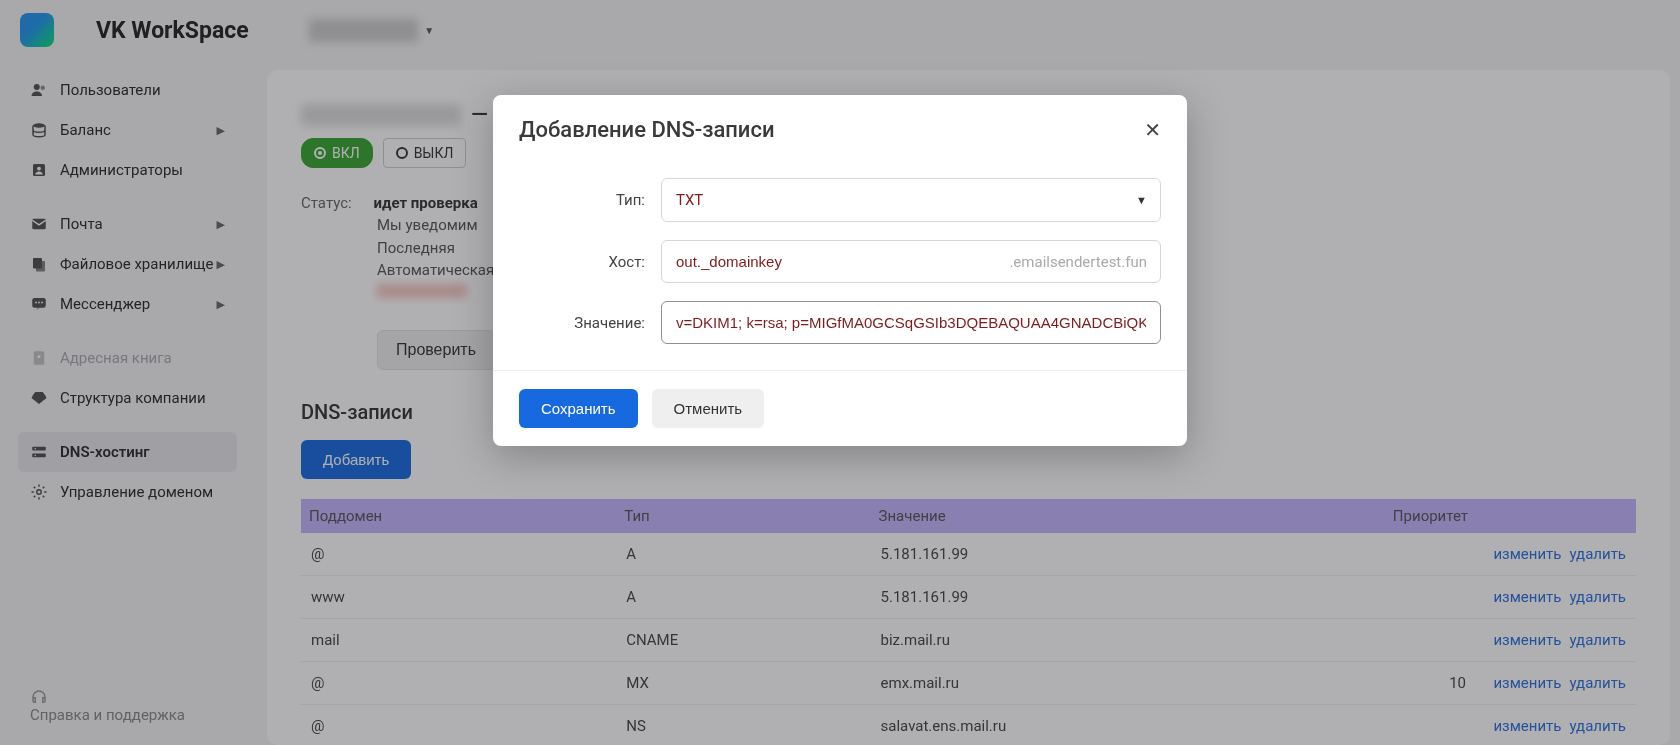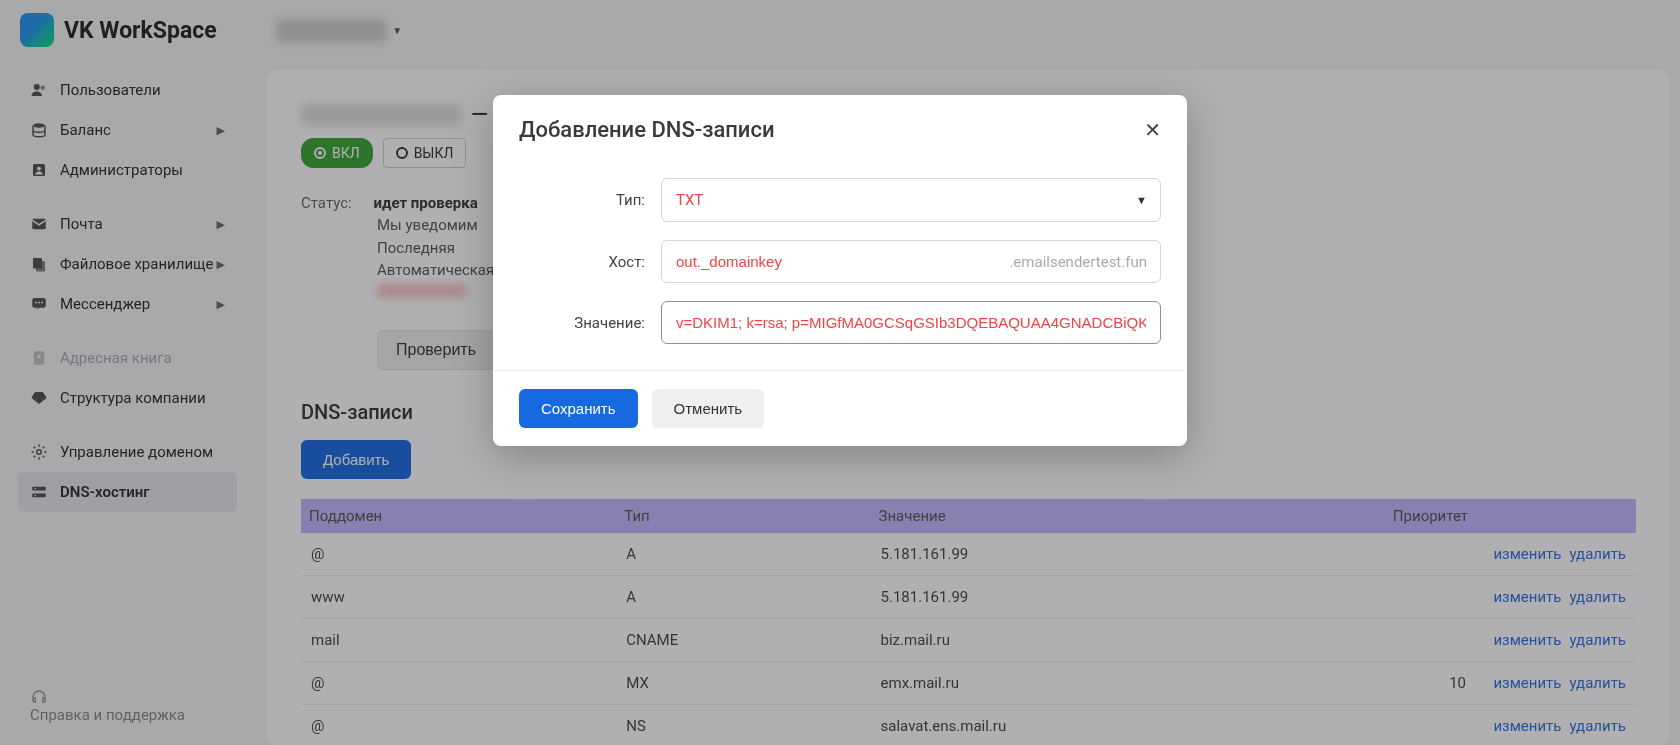--- a/index.html
+++ b/index.html
@@ -1,21 +1,21 @@
 <!DOCTYPE html>
 <html><head>
 <meta charset="utf-8">
 <style>
 * { box-sizing: border-box; margin: 0; padding: 0; }
 body { font-family: -apple-system, BlinkMacSystemFont, "Segoe UI", Roboto, Arial, sans-serif; background:#f4f4f5; color:#333; width:1680px; height:745px; overflow:hidden; position:relative; }
 
 
 .header { display:flex; align-items:center; height:60px; padding:0 20px; }
 .logo { width:34px; height:34px; border-radius:8px; background:linear-gradient(135deg,#2196f3 40%,#00e676 100%); margin-right:10px; }
-.brand { font-size:23px; font-weight:700; color:#222; }
+.brand { font-size:23px; font-weight:700; color:#222;margin-left:32px; }
 .domain-selector { margin-left:60px; display:flex; align-items:center; gap:6px; color:#666; }
 .blur { filter:blur(4px); background:#ccc; color:transparent; border-radius:3px; padding:2px 28px; }
 .caret { font-size:10px; color:#555; }
 
 
 .layout { display:flex; height:calc(100% - 60px); }
 .sidebar { width:255px; padding:10px 18px; display:flex; flex-direction:column; }
 .sidebar-item, .sidebar-footer { display:flex; align-items:center; padding:11px 12px; font-size:15px; color:#2a2a2a; border-radius:6px; cursor:pointer; justify-content:space-between; }
 .sidebar-item .left { display:flex; align-items:center; gap:12px; }
 .sidebar-item .icon { width:18px; height:18px; display:inline-flex; align-items:center; justify-content:center; opacity:.85; }
@@ -60,21 +60,21 @@
 
 .overlay { position:absolute; inset:0; background:rgba(30,30,35,.35); display:flex; align-items:flex-start; justify-content:center; padding-top:95px; }
 .modal { width:694px; background:#fff; border-radius:8px; box-shadow:0 10px 40px rgba(0,0,0,.25); overflow:hidden; }
 .modal-header { display:flex; align-items:center; justify-content:space-between; padding:22px 26px 8px 26px; }
 .modal-title { font-size:22px; font-weight:500; color:#3a3a3a; }
 .close-btn { background:none; border:none; font-size:20px; cursor:pointer; color:#444; }
 .modal-body { padding:10px 26px 26px 26px; }
 .form-row { display:flex; align-items:center; margin-top:18px; }
 .form-label { width:142px; text-align:right; padding-right:16px; font-size:15px; color:#444; }
 .form-control { flex:1; position:relative; }
-.select-box, .text-input { width:100%; border:1px solid #d6d6d9; border-radius:6px; padding:12px 14px; font-size:15px; color:#ef4444; background:#fff; }
+.select-box, .text-input { width:100%; border:1px solid #d6d6d9; border-radius:6px; padding:12px 14px; font-size:15px; color:#7f1d1d; background:#fff; }
 .select-caret { position:absolute; right:14px; top:50%; transform:translateY(-50%); font-size:11px; color:#333; pointer-events:none; }
 .host-suffix { position:absolute; right:14px; top:50%; transform:translateY(-50%); color:#aaa; font-size:15px; pointer-events:none; }
 .text-input.focused { border-color:#909095; outline:none; }
 .modal-footer { border-top:1px solid #eee; padding:18px 26px; display:flex; gap:14px; }
 .cancel-btn { background:#efefef; color:#333; border:none; border-radius:6px; padding:11px 22px; font-size:15px; cursor:pointer; }
 
 svg { display:block; }
 </style>
 </head>
 <body>
@@ -184,42 +184,42 @@
           <span class="left">
             <span class="icon">
               <svg width="18" height="18" viewBox="0 0 24 24" fill="#333">
                 <path d="M4 8h16l-3-4H7zM2 12l10 8 10-8-2-4H4z"></path>
               </svg>
             </span>
             <span>Структура компании</span>
           </span>
         </div>
         <div class="sidebar-divider"></div>
-        <div class="sidebar-item">
-          <span class="left">
-            <span class="icon">
-              <svg width="18" height="18" viewBox="0 0 24 24" fill="none" stroke="#333" stroke-width="2">
-                <circle cx="12" cy="12" r="3"></circle>
-                <path d="M12 2v3M12 19v3M2 12h3M19 12h3M5 5l2 2M17 17l2 2M5 19l2-2M17 7l2-2"></path>
-              </svg>
-            </span>
-            <span>Управление доменом</span>
-          </span>
-        </div>
         <div class="sidebar-item active">
           <span class="left">
             <span class="icon">
               <svg width="18" height="18" viewBox="0 0 24 24" fill="#333">
                 <rect x="3" y="5" width="18" height="5" rx="1"></rect>
                 <rect x="3" y="14" width="18" height="5" rx="1"></rect>
                 <circle cx="7" cy="7.5" r="1" fill="#fff"></circle>
                 <circle cx="7" cy="16.5" r="1" fill="#fff"></circle>
               </svg>
             </span>
             <span>DNS-хостинг</span>
+          </span>
+        </div>
+        <div class="sidebar-item">
+          <span class="left">
+            <span class="icon">
+              <svg width="18" height="18" viewBox="0 0 24 24" fill="none" stroke="#333" stroke-width="2">
+                <circle cx="12" cy="12" r="3"></circle>
+                <path d="M12 2v3M12 19v3M2 12h3M19 12h3M5 5l2 2M17 17l2 2M5 19l2-2M17 7l2-2"></path>
+              </svg>
+            </span>
+            <span>Управление доменом</span>
           </span>
         </div>
       </div>
     <div class="sidebar-footer">
       <span class="left">
         <span class="icon">
           <svg width="18" height="18" viewBox="0 0 24 24" fill="none" stroke="#999" stroke-width="2">
               <path d="M4 13v-1a8 8 0 0116 0v1M4 13v4a2 2 0 002 2h1v-6H4zm16 0v4a2 2 0 01-2 2h-1v-6h3z"></path>
             </svg>
         </span>

